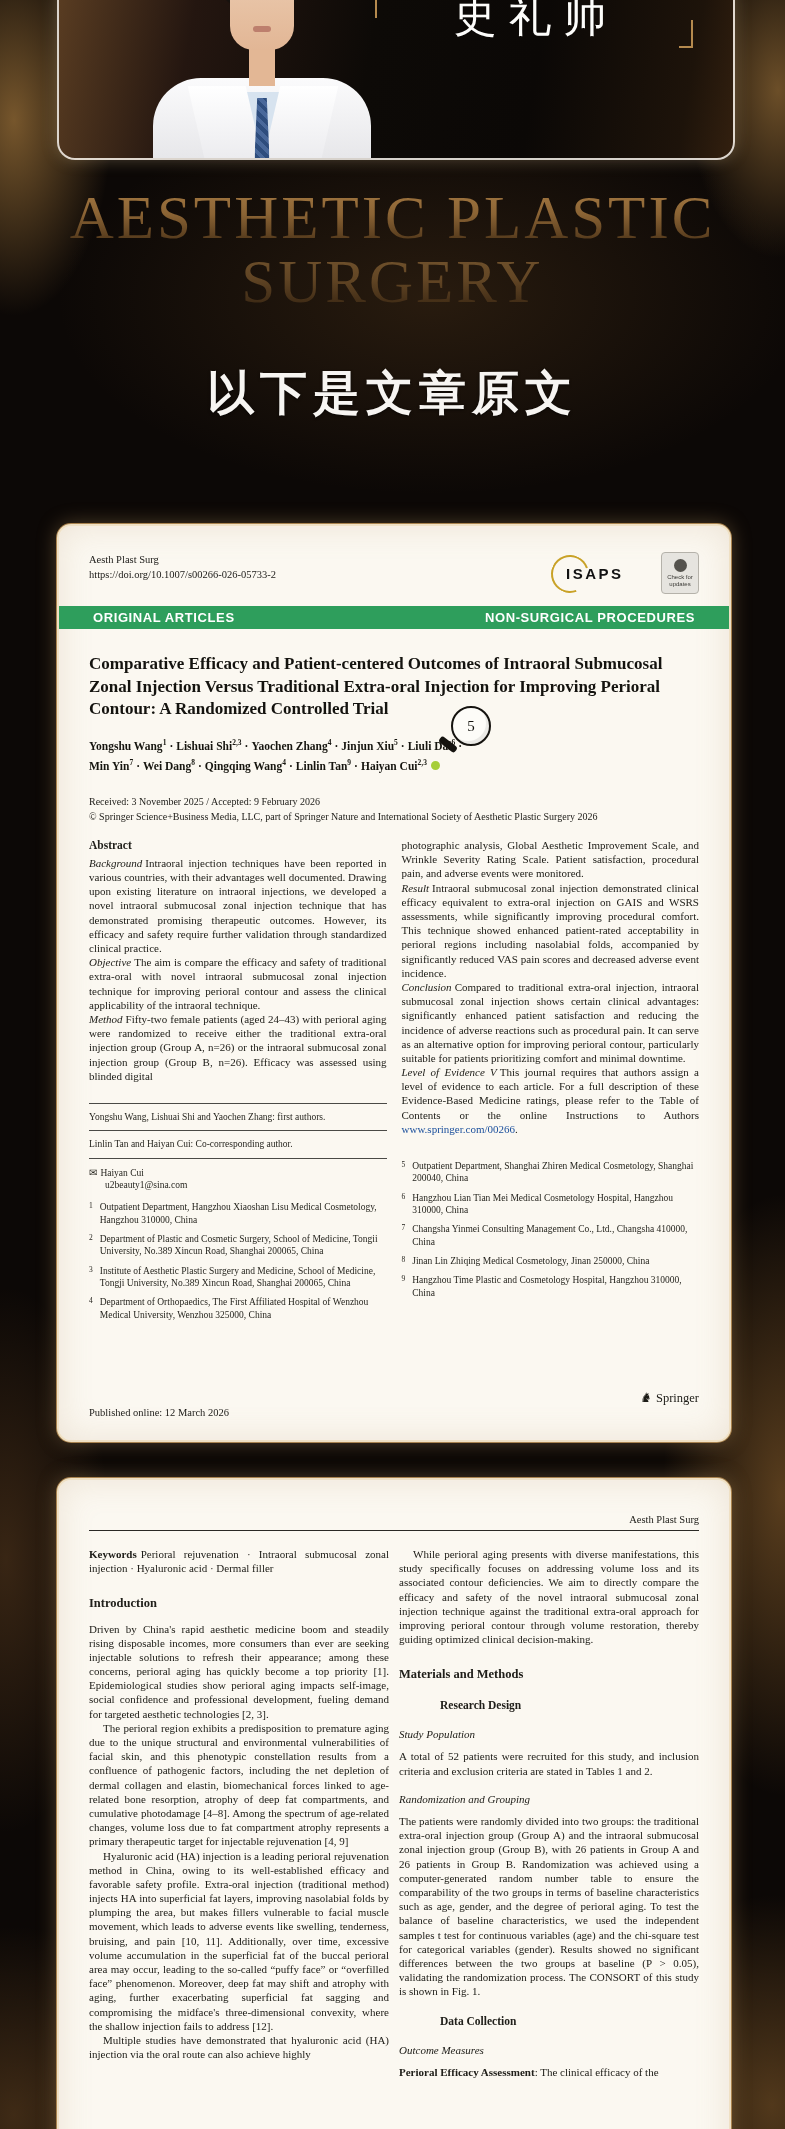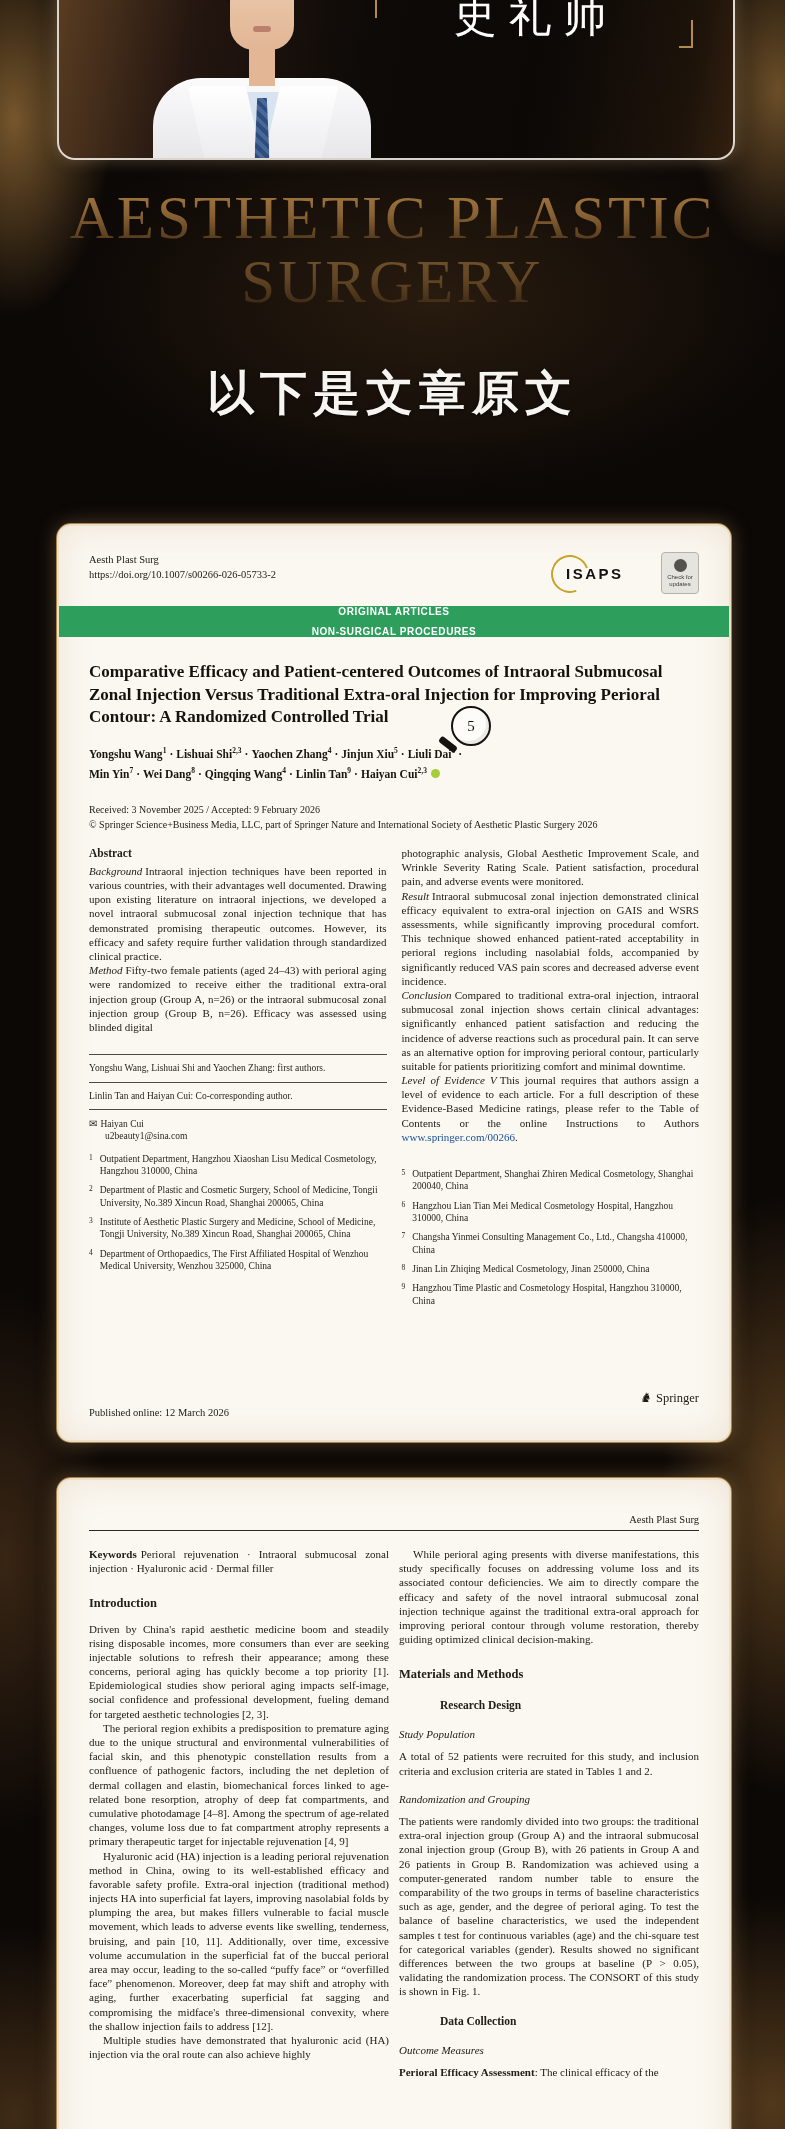--- a/index.html
+++ b/index.html
@@ -81,24 +81,24 @@
   .hdr-right{display:flex;align-items:center;gap:10px;}
 
   .isaps{position:relative;width:100px;height:38px;}
   .isaps-ring{position:absolute;left:0;top:1px;width:34px;height:34px;border:2.5px solid #c9a227;border-right-color:transparent;border-radius:50%;transform:rotate(25deg);}
   .isaps-text{position:absolute;left:15px;top:11px;font-family:"Liberation Sans",sans-serif;font-weight:700;font-size:15px;letter-spacing:2.5px;color:#121212;}
   .chk{width:36px;height:40px;background:#e6e4df;border:1px solid #b5b2aa;border-radius:4px;display:flex;flex-direction:column;align-items:center;justify-content:center;gap:2px;cursor:pointer;}
   .chk-ic{width:13px;height:13px;border-radius:50%;background:#55534e;}
   .chk-t{font-family:"Liberation Sans",sans-serif;font-size:6px;line-height:1.15;color:#3a3935;text-align:center;width:32px;}
 
   .banner{
-    margin:12px -30px 0;height:31px;background:#2e9e5c;
+    margin:12px -30px 0;height:23px;background:#2e9e5c;
     display:flex;justify-content:space-between;align-items:center;padding:0 34px;
-    font-family:"Liberation Sans",sans-serif;font-weight:700;font-size:10px;
-    letter-spacing:0.6px;color:#fff;flex-direction:column;
+    font-family:"Liberation Sans",sans-serif;font-weight:700;font-size:13px;
+    letter-spacing:0.6px;color:#fff;
   }
 
   .title{margin-top:24px;width:575px;font-size:17px;font-weight:700;line-height:1.33;color:#14130f;}
   .mag{position:absolute;left:392px;top:180px;width:36px;height:36px;border:2.5px solid #15130f;border-radius:50%;background:#fdfcf8;box-shadow:inset -3px -3px 0 rgba(0,0,0,0.07);}
   .mag::after{content:"";position:absolute;width:20px;height:7px;background:#15130f;left:-15px;bottom:-4px;transform:rotate(38deg);border-radius:3px;}
   .mag-n{position:absolute;inset:0;display:flex;align-items:center;justify-content:center;font-size:15px;color:#14130f;}
 
   .authors{margin-top:15px;font-size:11.5px;font-weight:700;line-height:1.75;color:#16150f;}
   .authors sup{font-size:7.5px;font-weight:700;}
   .authors .sep{padding:0 3px;}
@@ -209,20 +209,21 @@
       <div>Received: 3 November 2025 / Accepted: 9 February 2026</div>
       <div>© Springer Science+Business Media, LLC, part of Springer Nature and International Society of Aesthetic Plastic Surgery 2026</div>
     </div>
 
     <div class="cols">
 
       <div class="col">
         <div class="body-txt">
           <p class="abs-h">Abstract</p>
           <p class="abs-p"><i>Background</i><span>Intraoral injection techniques have been reported in various countries, with their advantages well documented. Drawing upon existing literature on intraoral injections, we developed a novel intraoral submucosal zonal injection technique that has demonstrated promising therapeutic outcomes. However, its efficacy and safety require further validation through standardized clinical practice.</span></p>
+          <p class="abs-p"><i>Objective</i><span>The aim is compare the efficacy and safety of traditional extra-oral with novel intraoral submucosal zonal injection technique for improving perioral contour and assess the clinical applicability of the intraoral technique.</span></p>
           <p class="abs-p"><i>Method</i><span>Fifty-two female patients (aged 24–43) with perioral aging were randomized to receive either the traditional extra-oral injection group (Group A, n=26) or the intraoral submucosal zonal injection group (Group B, n=26). Efficacy was assessed using blinded digital</span></p>
         </div>
         <div class="fn" style="margin-top:13px;">
           <hr class="fn-rule">
           <div>Yongshu Wang, Lishuai Shi and Yaochen Zhang: first authors.</div>
           <hr class="fn-rule">
           <div>Linlin Tan and Haiyan Cui: Co-corresponding author.</div>
           <hr class="fn-rule">
           <div class="email-blk">
             <div><span class="env">✉</span><span>Haiyan Cui</span></div>

